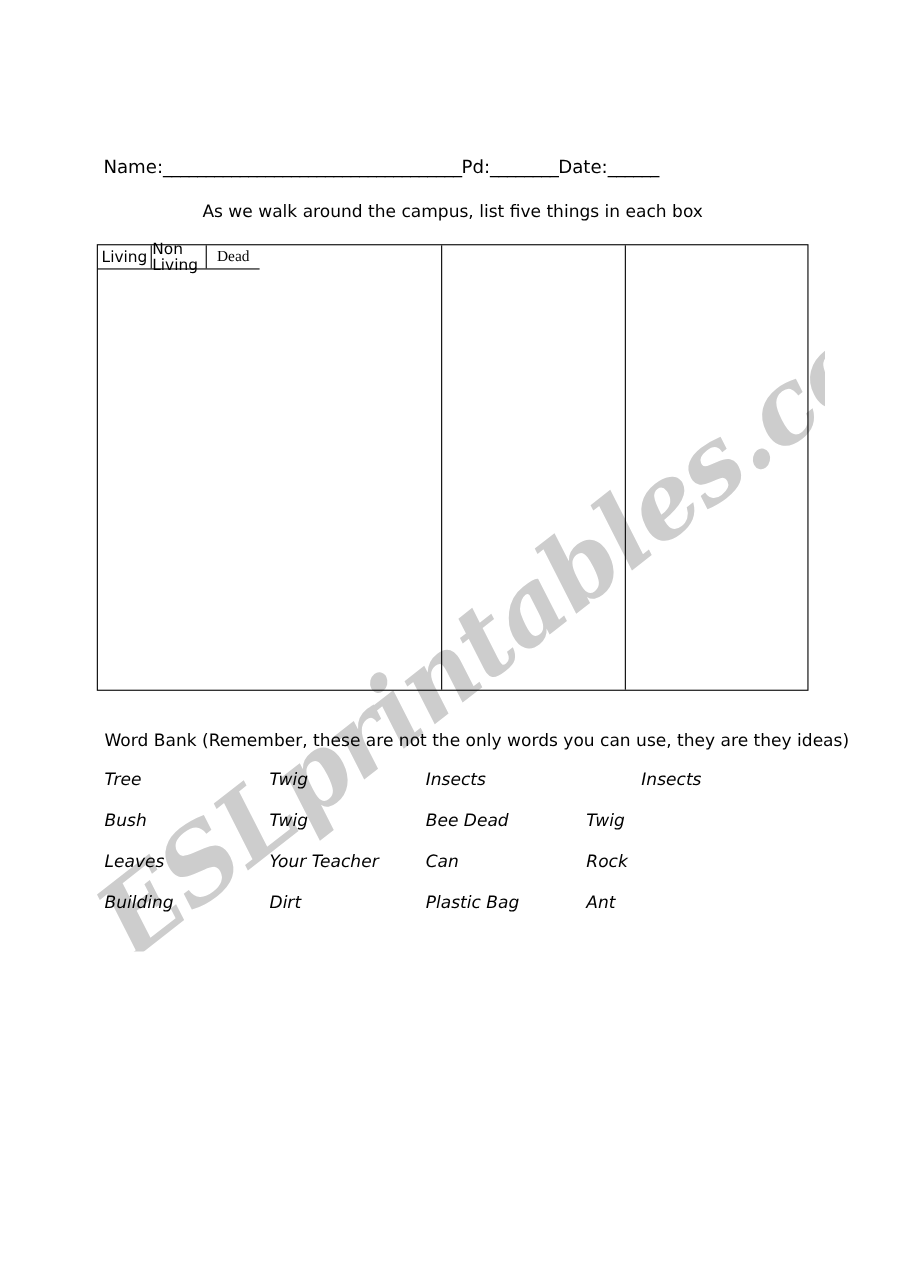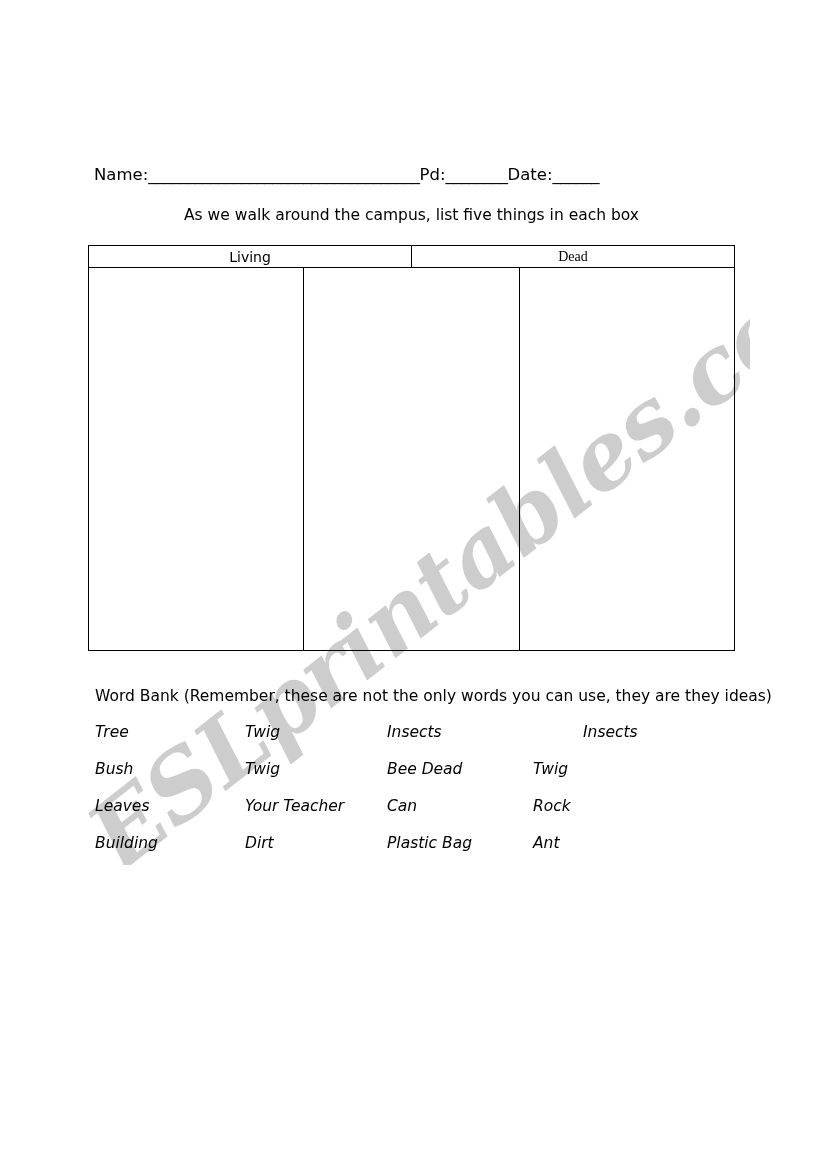--- a/index.html
+++ b/index.html
@@ -46,21 +46,20 @@
     letter-spacing: -1px;
     color: #cdcdcd;
     white-space: nowrap;
   }
 
   
   .content {
     position: absolute;
     inset: 0;
     z-index: 10;
-    margin-top: 23px;
   }
 
   
   .name-line {
     position: absolute;
     left: 94px;
     top: 142px;
     width: 620px;
     font-size: 16.5px;
     white-space: nowrap;
@@ -84,21 +83,21 @@
   
   .chart {
     position: absolute;
     left: 88px;
     top: 222px;
     width: 647px;
     height: 406px;
     border: 1.5px solid #000000;
     box-sizing: border-box;
     display: flex;
-    flex-direction: column;
+    flex-direction: row;
     background: transparent;
   }
   .chart-head {
     display: flex;
     height: 22px;
     border-bottom: 1.5px solid #000000;
     box-sizing: border-box;
   }
   .chart-body {
     display: flex;
@@ -168,20 +167,21 @@
 
     <div class="name-line">
       <span>Name:</span><span class="blank">___________________________________</span><span>Pd:</span><span class="blank">________</span><span>Date:</span><span class="blank">______</span>
     </div>
 
     <div class="instruction">As we walk around the campus, list five things in each box</div>
 
     <div class="chart">
       <div class="chart-head">
         <div class="cell">Living</div>
+        <div class="cell">Non Living</div>
         <div class="cell">Dead</div>
       </div>
       <div class="chart-body">
         <div class="cell"></div>
         <div class="cell"></div>
         <div class="cell"></div>
       </div>
     </div>
 
     <div class="wordbank-title">Word Bank (Remember, these are not the only words you can use, they are they ideas)</div>

